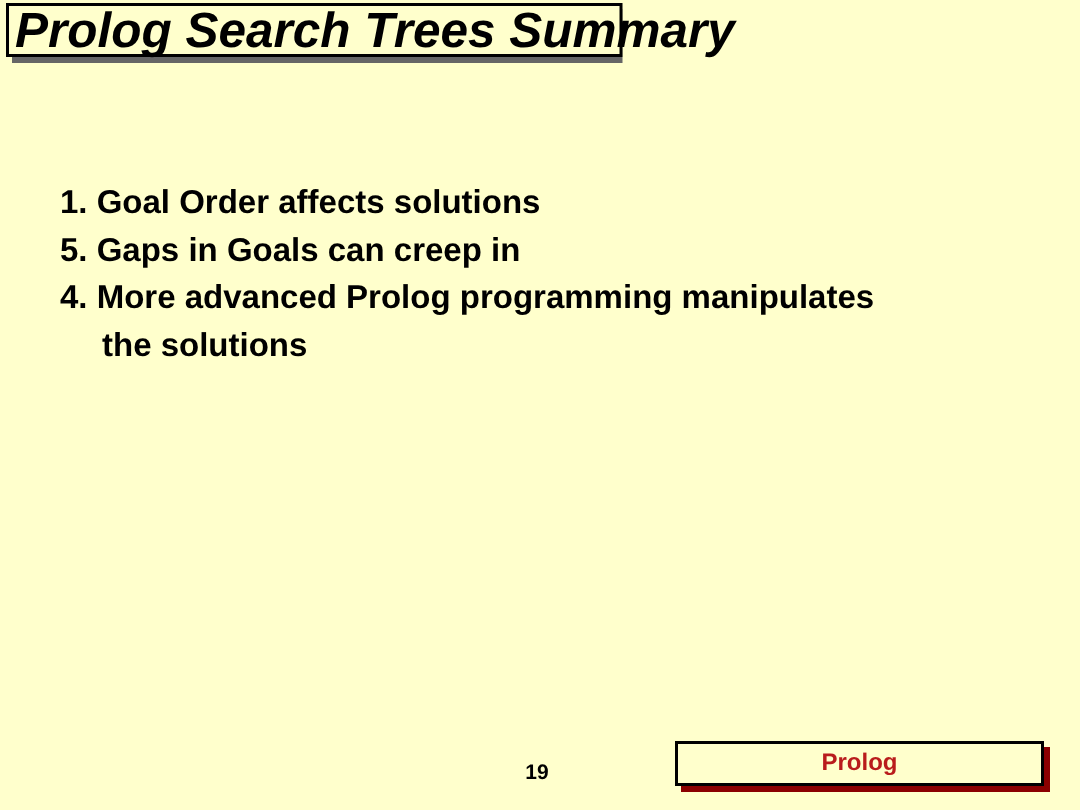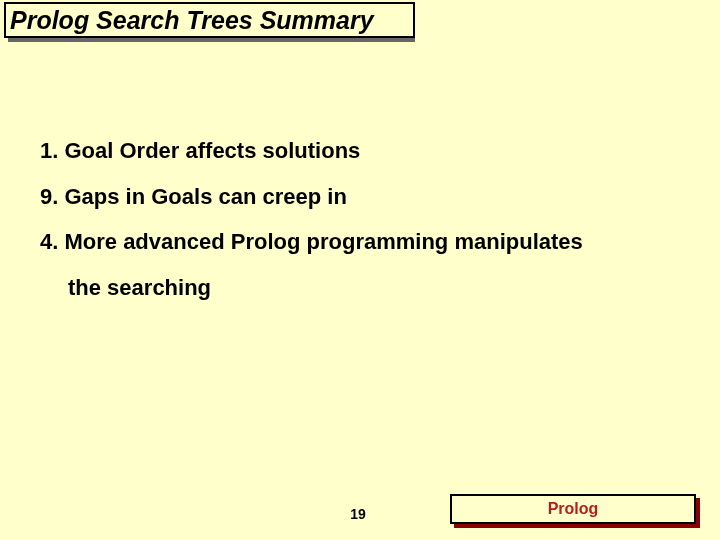--- a/index.html
+++ b/index.html
@@ -22,39 +22,39 @@
   }
   .title-box {
     position: absolute;
     left: 4px;
     top: 2px;
     width: 403px;
     height: 32px;
     background: #ffffcc;
     border: 2px solid #000;
     font-weight: bold;
-    font-size: 25px;
+    font-size: 33px;
     font-style: italic;
     color: #000;
     padding-left: 4px;
     line-height: 32px;
     white-space: nowrap;
   }
   .body-text {
     position: absolute;
     left: 40px;
     top: 120px;
     width: 640px;
     font-size: 22px;
     font-weight: bold;
     color: #000;
     line-height: 1.35;
   }
   .body-text .item {
-    margin: 16px 0 2px 0;
+    margin: 0 0 2px 0;
   }
   .body-text .wrap {
     padding-left: 28px;
   }
   .page-num {
     position: absolute;
     bottom: 18px;
     left: 0;
     width: 716px;
     text-align: center;
@@ -86,21 +86,21 @@
   }
 </style>
 </head>
 <body>
 
 <div class="title-shadow"></div>
 <div class="title-box">Prolog Search Trees Summary</div>
 
 <div class="body-text">
   <div class="item">1. Goal Order affects solutions</div>
-  <div class="item">9. Gaps in Goals can creep in</div>
+  <div class="item">5. Gaps in Goals can creep in</div>
   <div class="item">4. More advanced Prolog programming manipulates</div>
-  <div class="item wrap">the searching</div>
+  <div class="item wrap">the solutions</div>
 </div>
 
 <div class="page-num">19</div>
 
 <div class="footer-shadow"></div>
 <div class="footer-box">Prolog</div>
 
 </body></html>

